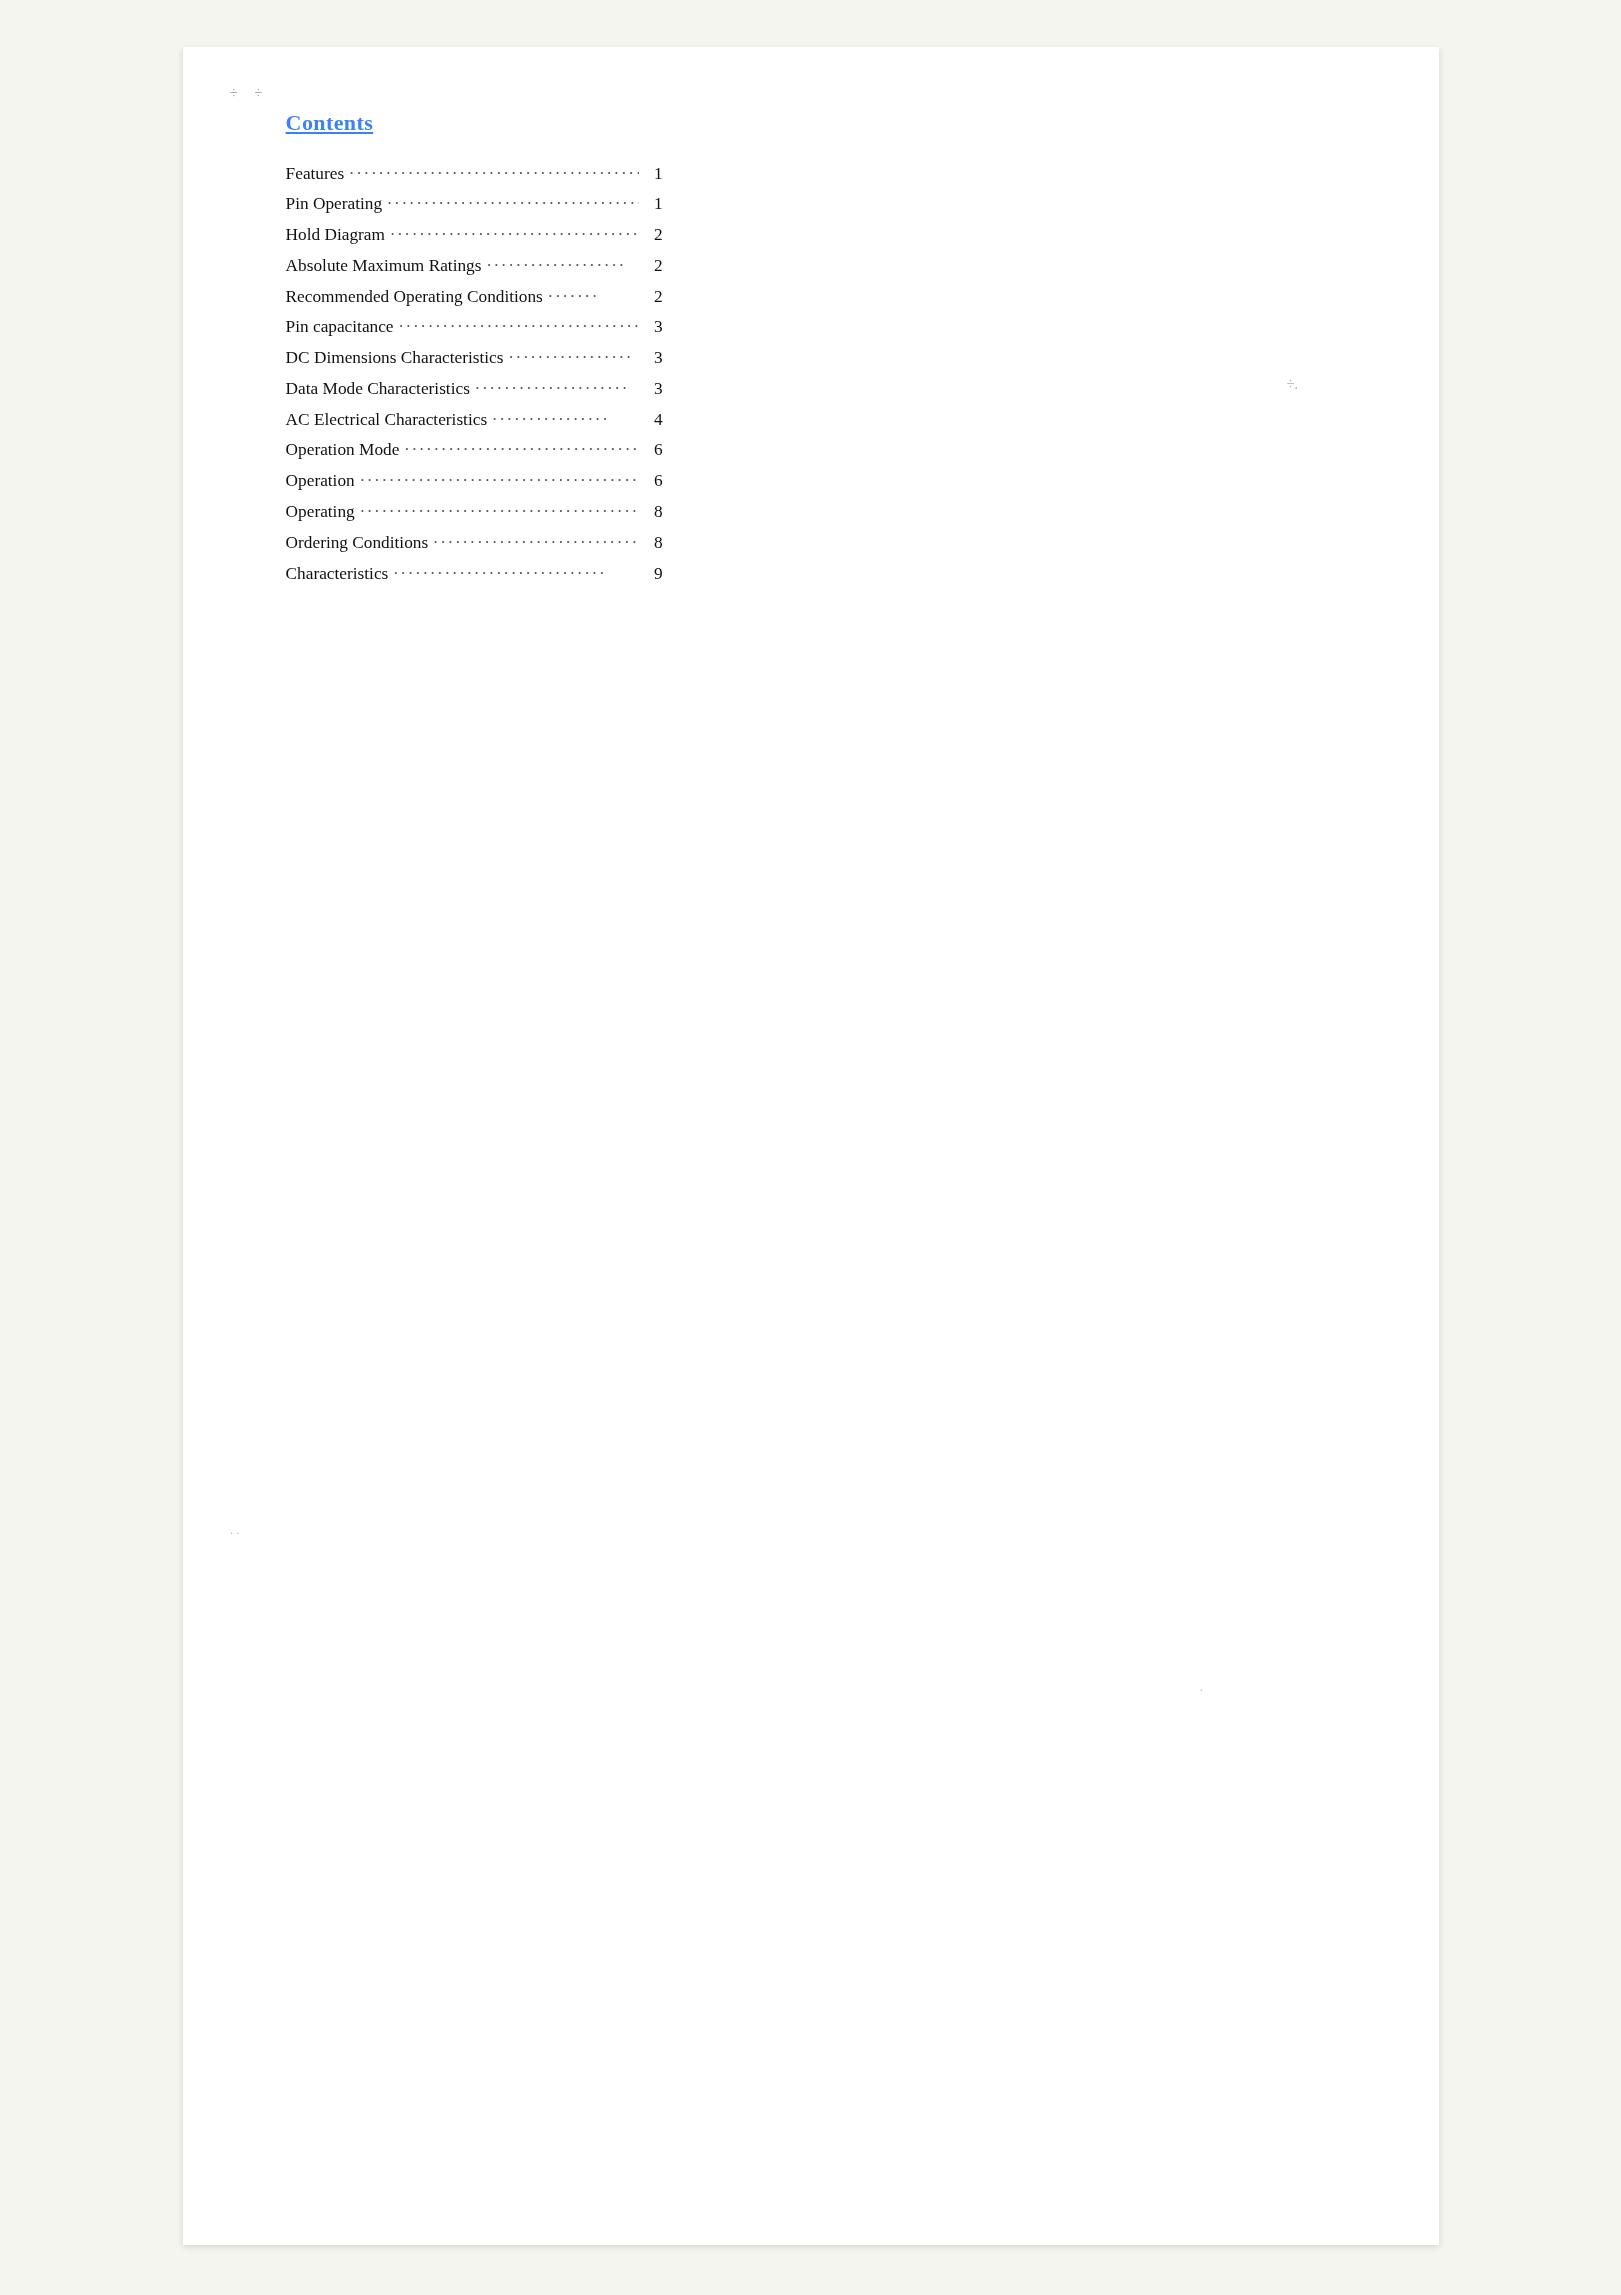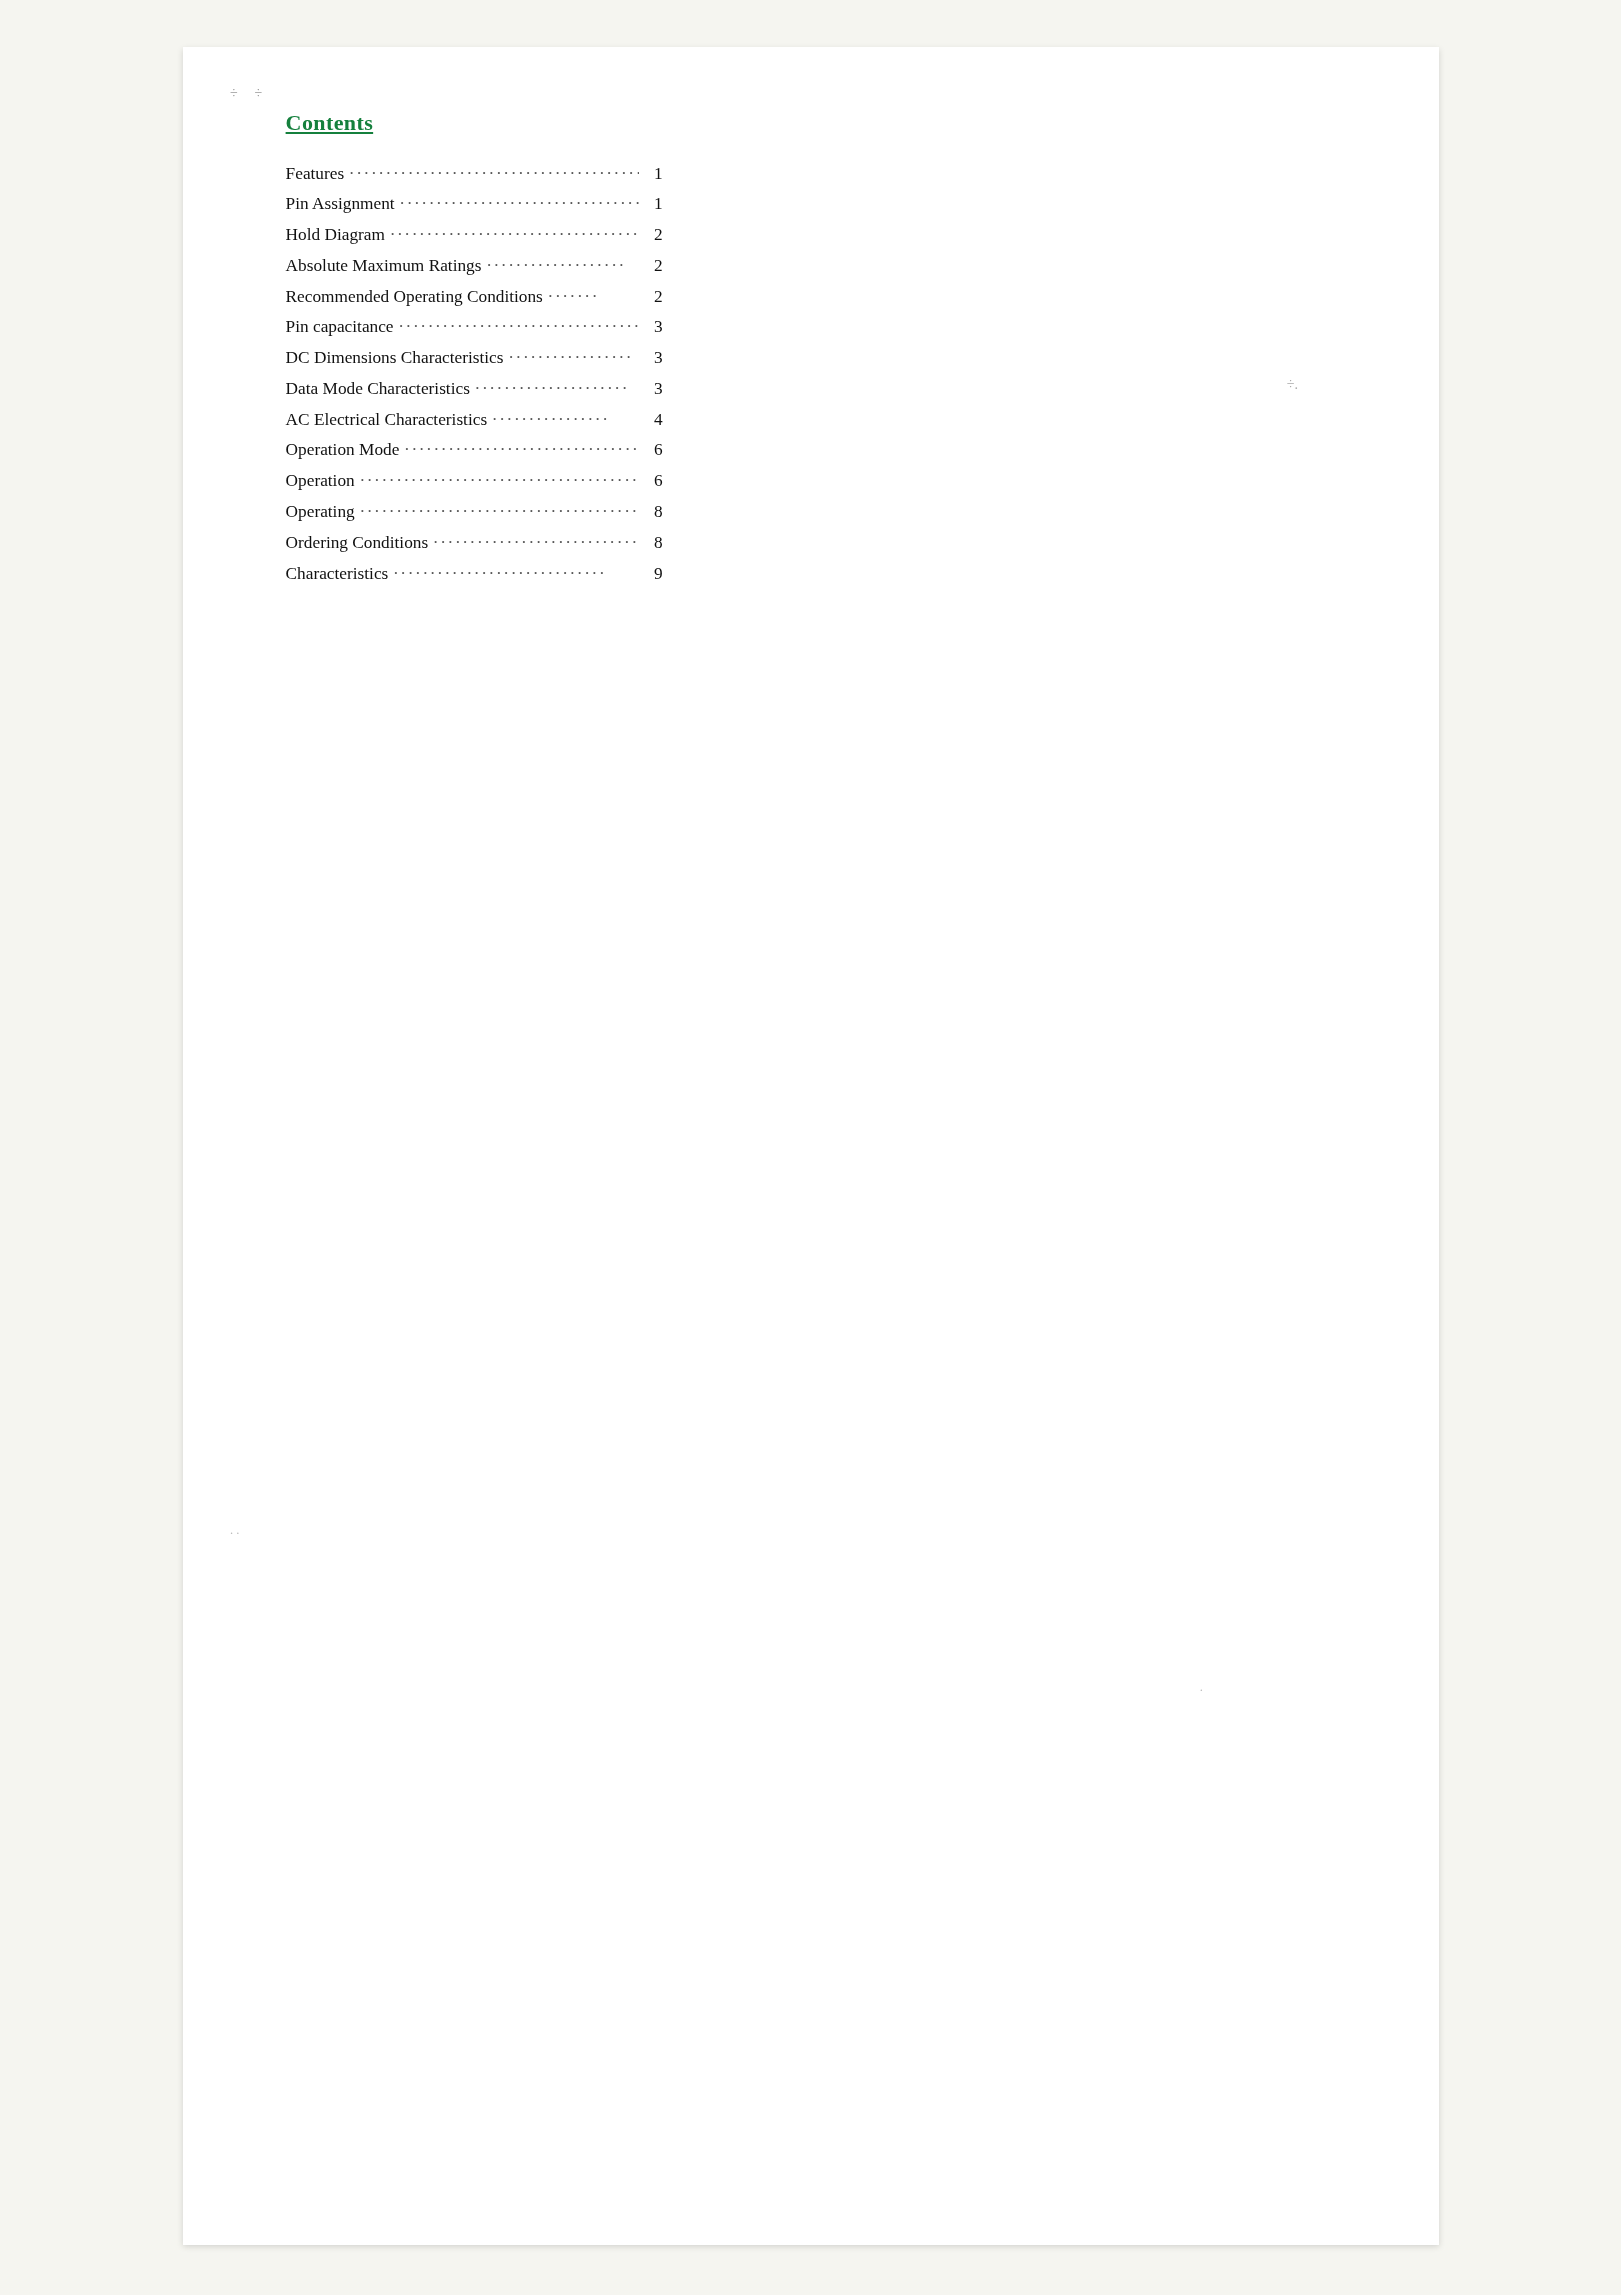--- a/index.html
+++ b/index.html
@@ -27,21 +27,21 @@
       box-shadow: 0 1.6px 6.3px rgba(0,0,0,0.15);
     }
 
     .contents-heading {
       font-size: 22px;
       font-weight: bold;
       text-decoration: underline;
       margin-bottom: 23.6px;
       margin-left: 23.6px;
       letter-spacing: 0.4px;
-      color: #15803d;
+      color: #3b82f6;
     }
 
     .toc-table {
       margin-left: 23.6px;
       width: 377px;
     }
 
     .toc-row {
       display: flex;
       align-items: baseline;
@@ -115,21 +115,21 @@
 
   <h1 class="contents-heading">Contents</h1>
 
   <div class="toc-table">
   <div class="toc-row">
         <span class="toc-label">Features</span>
         <span class="toc-dots">·······························································</span>
         <span class="toc-page">1</span>
       </div>
       <div class="toc-row">
-        <span class="toc-label">Pin Assignment</span>
+        <span class="toc-label">Pin Operating</span>
         <span class="toc-dots">··········································</span>
         <span class="toc-page">1</span>
       </div>
       <div class="toc-row">
         <span class="toc-label">Hold Diagram</span>
         <span class="toc-dots">··········································</span>
         <span class="toc-page">2</span>
       </div>
       <div class="toc-row">
         <span class="toc-label">Absolute Maximum Ratings</span>

